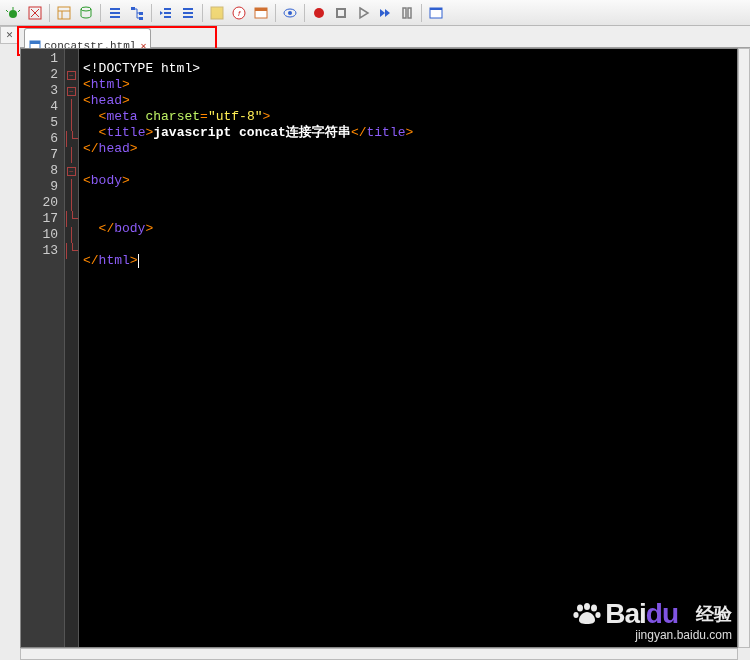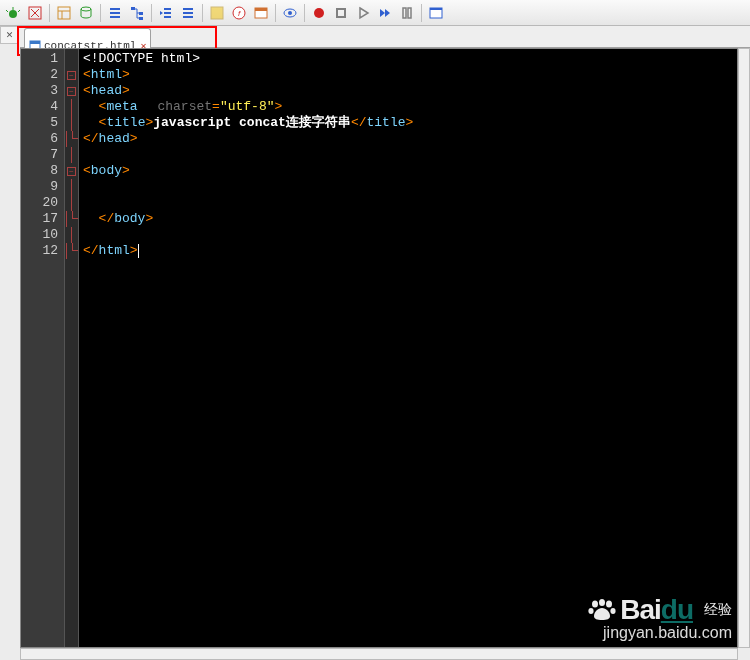--- a/index.html
+++ b/index.html
@@ -161,29 +161,29 @@
     border-left: 1px solid #aa4040;
     border-bottom: 1px solid #aa4040;
     margin-left: 4px;
     margin-top: -8px;
   }
 
   .code {
     flex: 1;
     background: #000000;
     color: #ddd;
-    padding: 2px 4px;
+    padding: 12px 4px;
     white-space: pre;
     position: relative;
   }
   .code .line { height: 16px; line-height: 16px; }
 
   .c-bracket { color: #ff8800; }
-  .c-tag     { color: #7dd3fc; }
-  .c-attr    { color: #737373; margin-left: 12px; }
+  .c-tag     { color: #8b5cf6; }
+  .c-attr    { color: #bef264; }
   .c-strv    { color: #ffee55; }
   .c-text    { color: #ffffff; font-weight: bold; text-align: right; }
   .c-white   { color: #ffffff; }
 
   .cursor {
     display: inline-block;
     width: 1px; height: 14px;
     background: #fff;
     vertical-align: middle;
   }
@@ -222,31 +222,31 @@
     display: flex;
     align-items: center;
     justify-content: flex-end;
     gap: 4px;
   }
   .watermark .brand1 {
     font-size: 28px;
     font-weight: bold;
     letter-spacing: -1px;
   }
-  .watermark .brand1 .red { color: #0f766e; text-decoration: underline; }
+  .watermark .brand1 .red { color: #8b5cf6; }
   .watermark .brand2 {
-    font-size: 14px;
-    font-weight: 400;
-    margin-left: 7px;
+    font-size: 18px;
+    font-weight: 700;
+    margin-left: 14px;
   }
   .watermark .paw {
     width: 28px; height: 22px;
   }
   .watermark .sub {
-    font-size: 16px;
+    font-size: 12px;
     color: #eee;
     margin-top: -2px;
   }
 </style>
 </head>
 <body>
 
 <div class="toolbar" id="toolbar">
     <div class="btn">
       <svg width="16" height="16">
@@ -397,21 +397,21 @@
       <div class="ln">3</div>
       <div class="ln">4</div>
       <div class="ln">5</div>
       <div class="ln">6</div>
       <div class="ln">7</div>
       <div class="ln">8</div>
       <div class="ln">9</div>
       <div class="ln">20</div>
       <div class="ln">17</div>
       <div class="ln">10</div>
-      <div class="ln">12</div>
+      <div class="ln">13</div>
     </div>
   <div class="foldcol" id="foldcol">
       <div class="fc"></div>
       <div class="fc">
         <div class="fold-mark">−</div>
       </div>
       <div class="fc">
         <div class="fold-mark">−</div>
       </div>
       <div class="fc">

